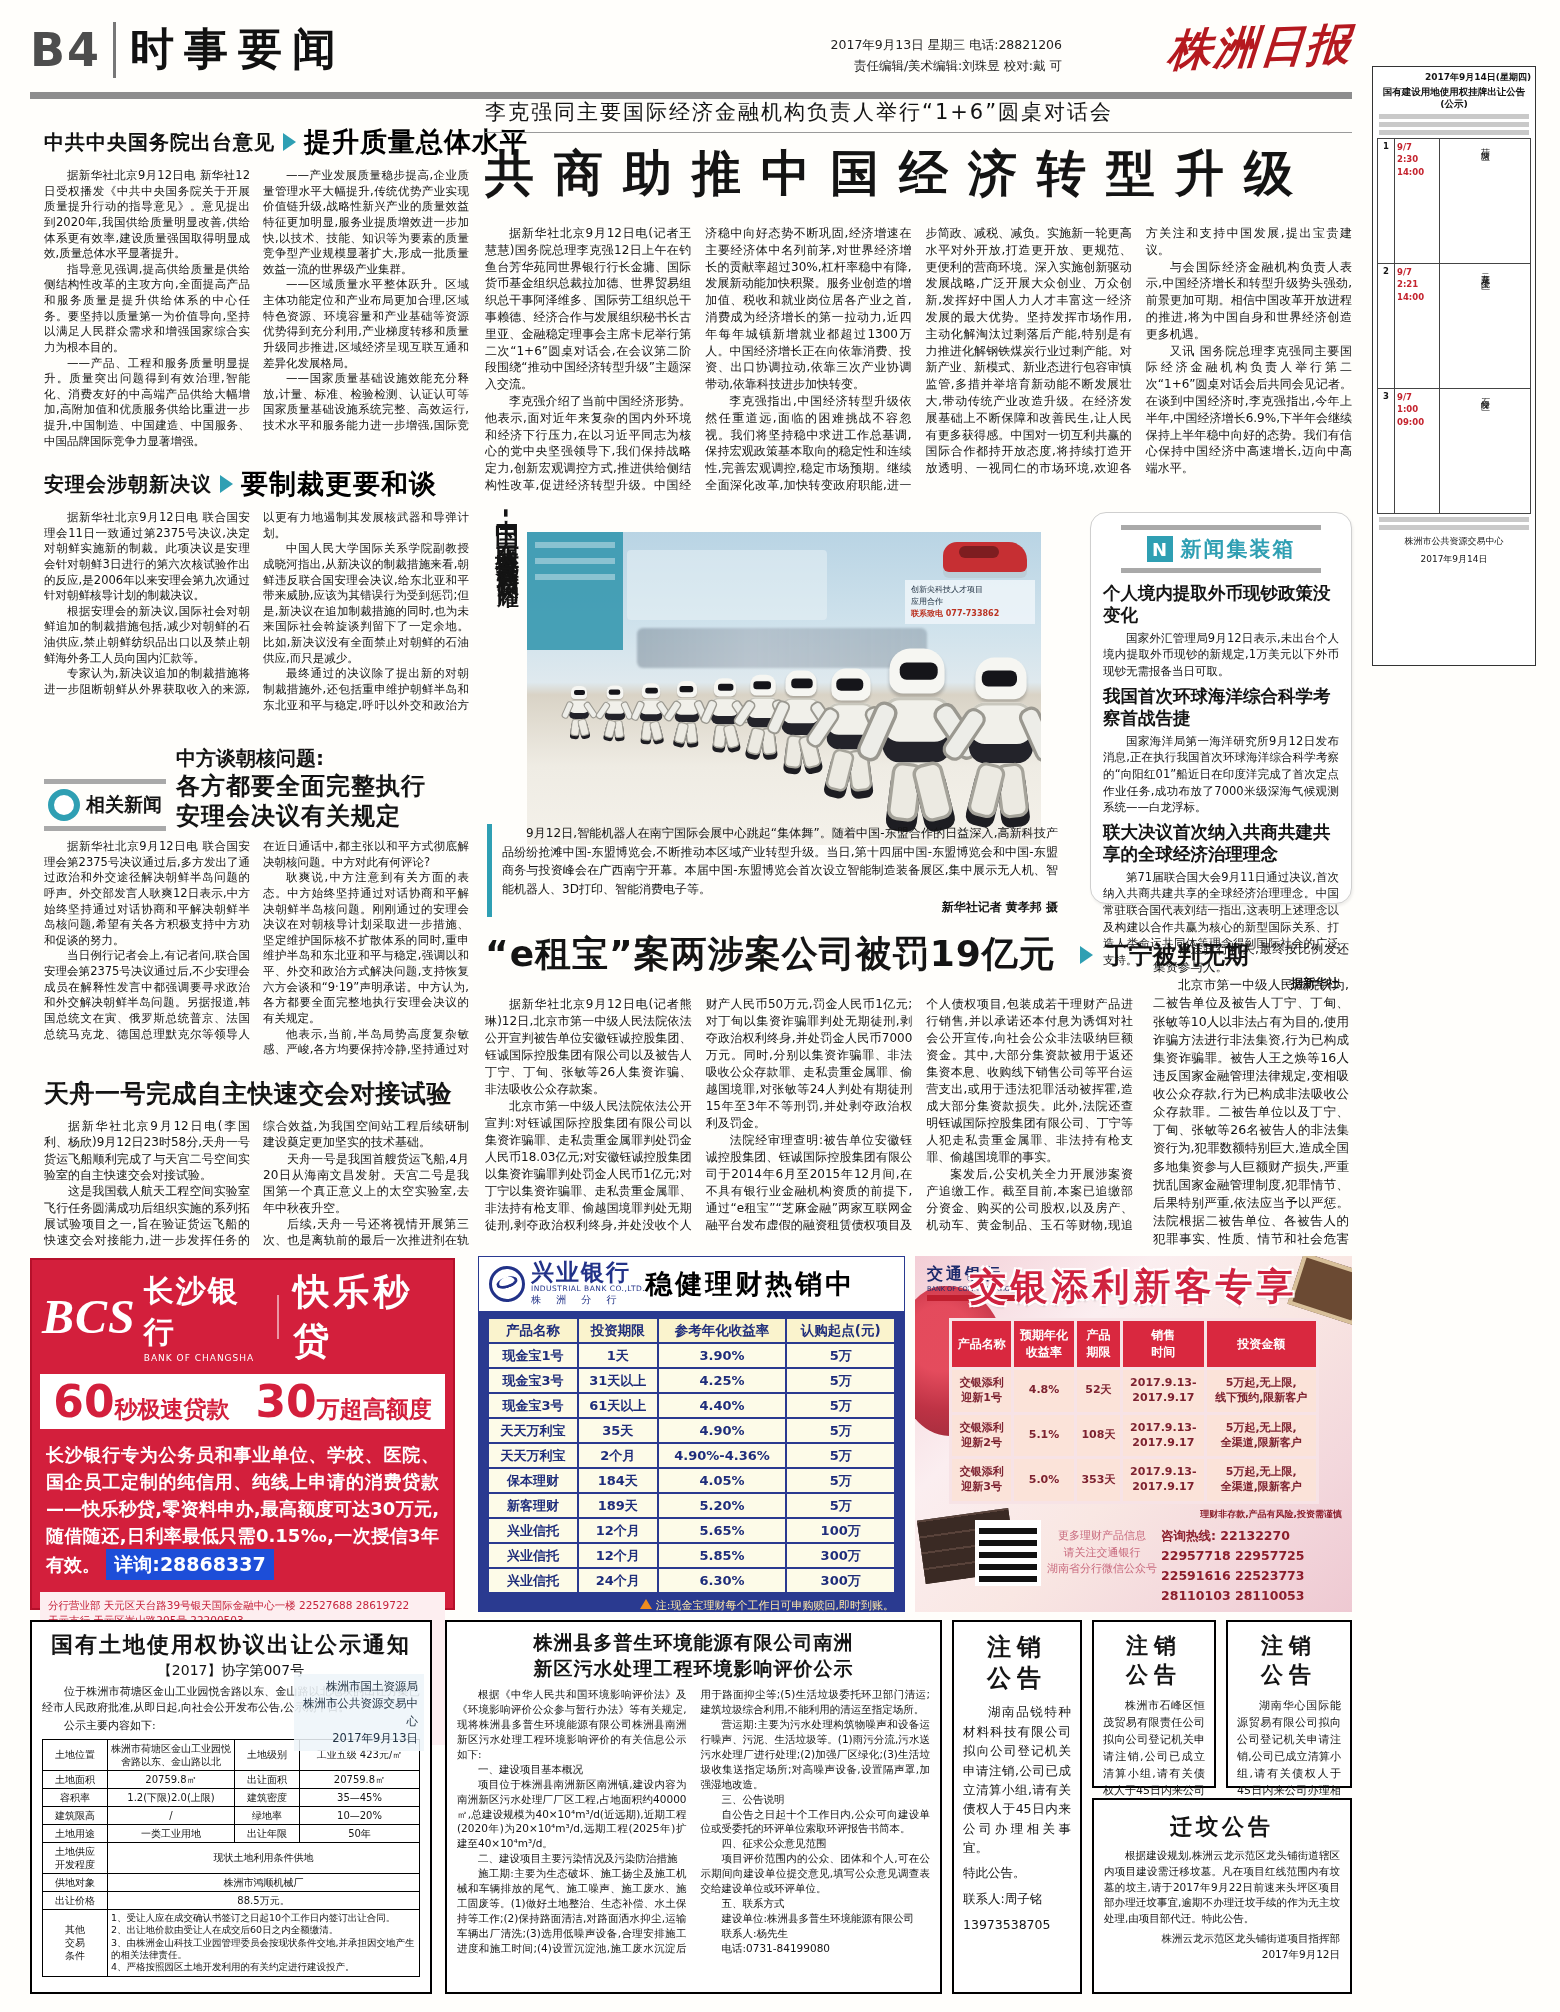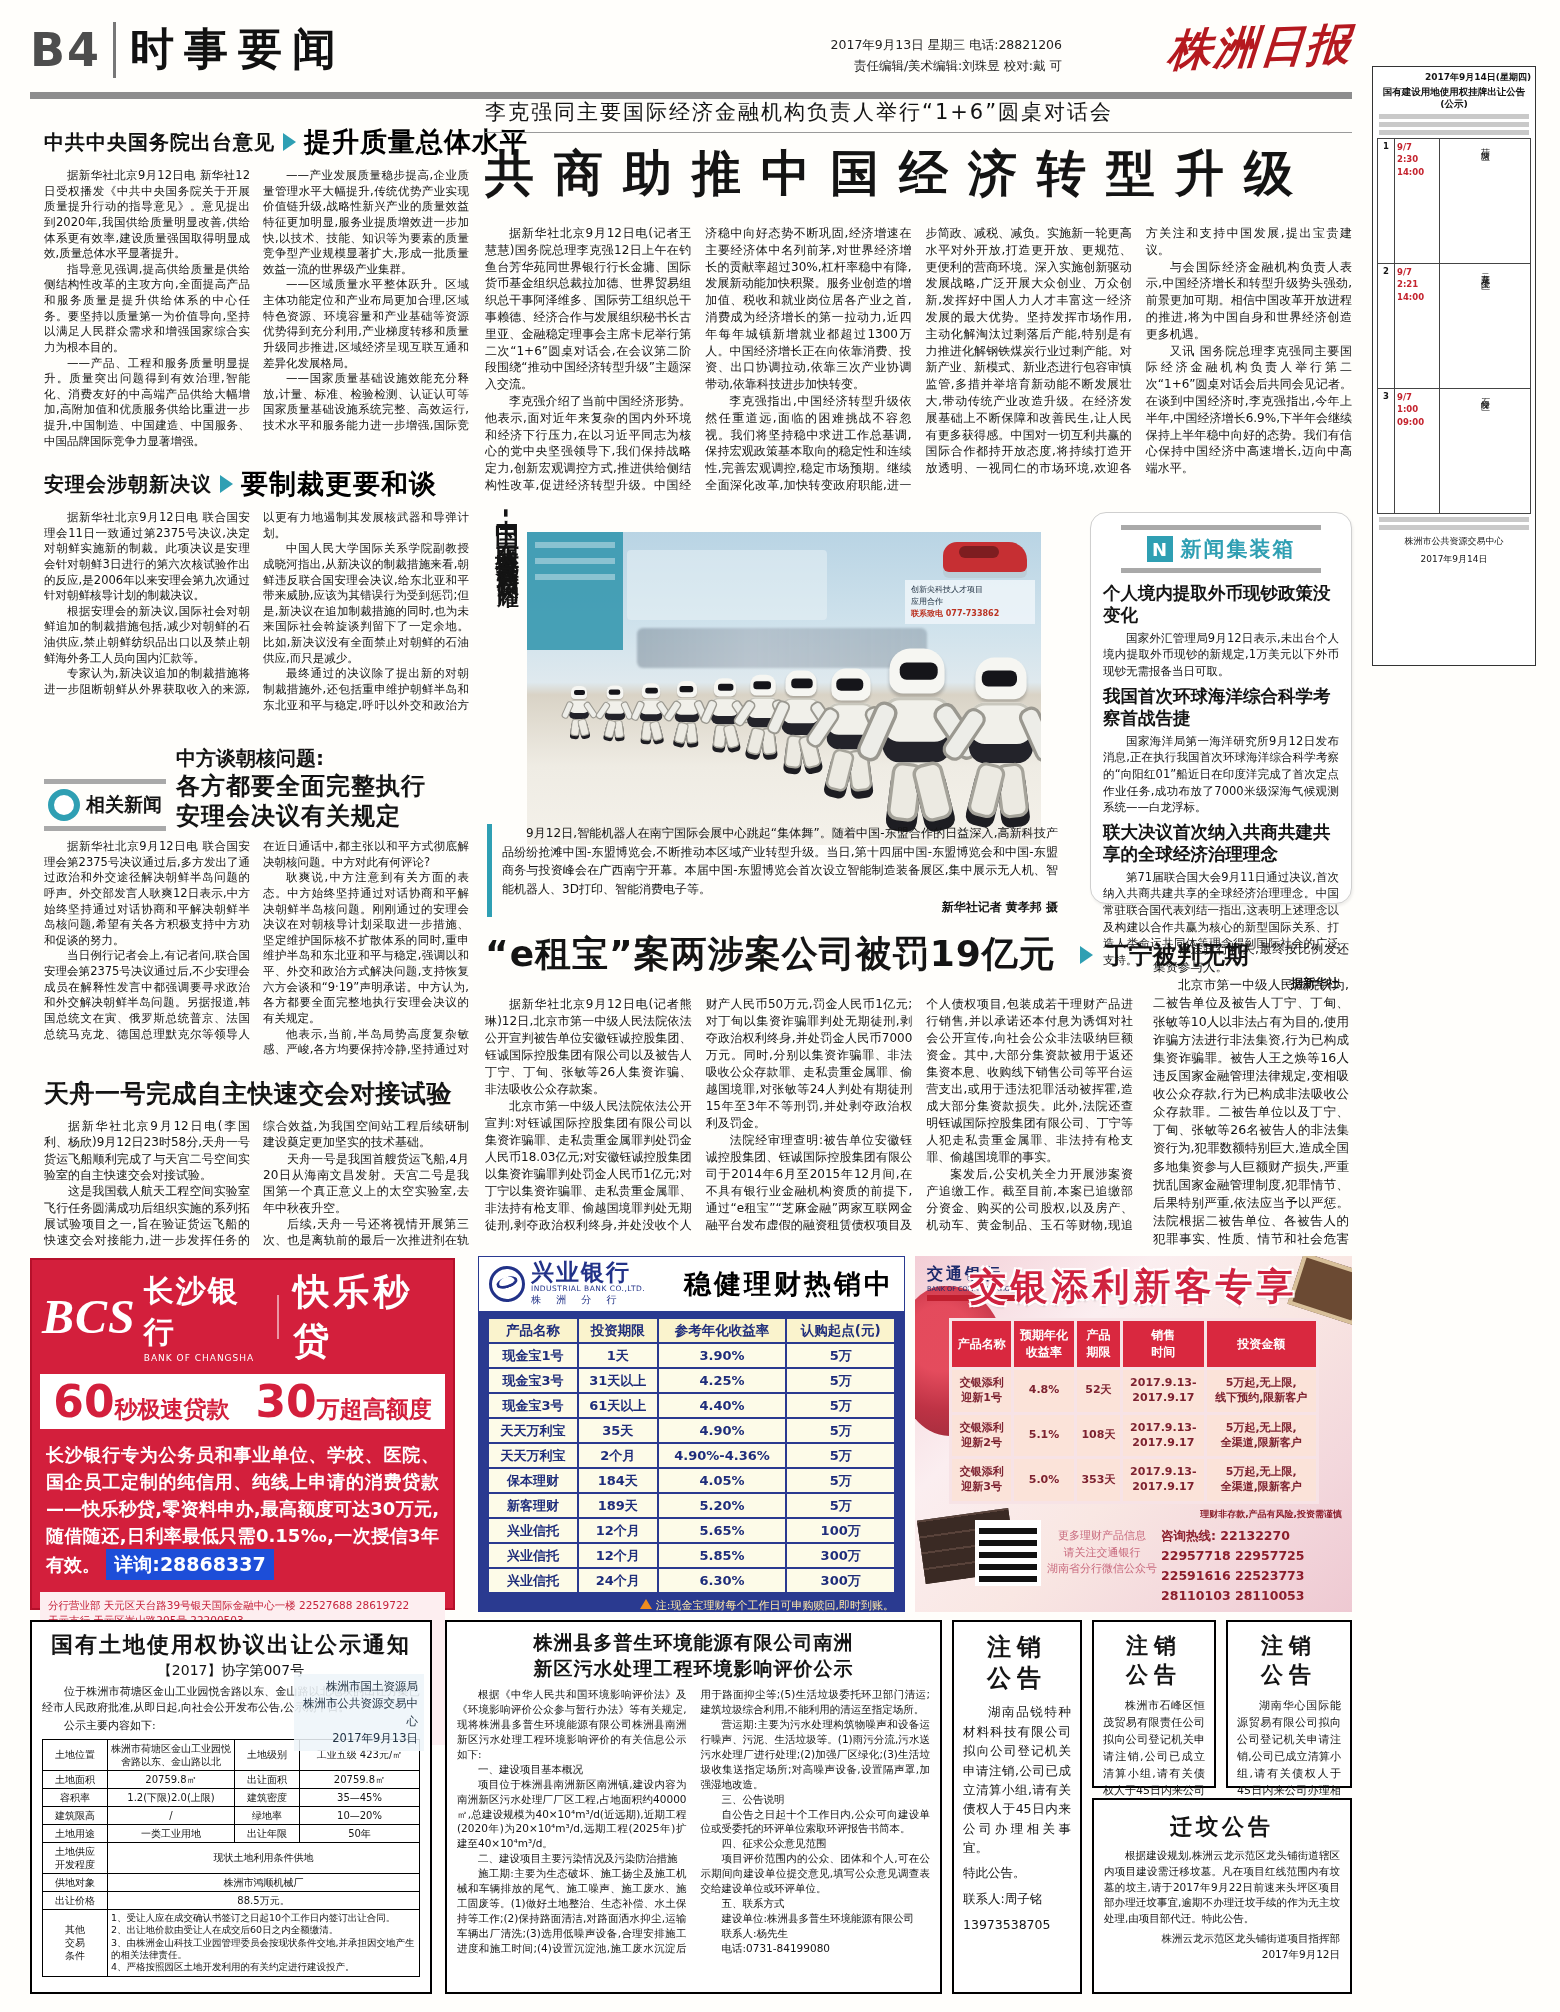--- a/index.html
+++ b/index.html
@@ -108,21 +108,21 @@
   .ez{position:absolute;left:0;top:832px;width:867px;height:322px;}
   .ez-head{display:flex;align-items:center;gap:12px;width:660px;}
   .ez-ttl{font-size:36px;font-weight:900;letter-spacing:1px;white-space:nowrap;}
   .ez-div{width:4px;height:40px;background:#2f9fb3;}
   .ez-side-ttl{font-size:24px;font-weight:bold;white-space:nowrap;}
   .ez-main{position:absolute;left:0;top:66px;width:648px;height:252px;}
   .ez-sidecol{position:absolute;left:668px;top:10px;width:196px;height:308px;font-size:12.5px;line-height:1.45;text-align:justify;overflow:hidden;}
   .ez-sidecol p{margin:0;text-indent:2em;}
   
   .cib{position:absolute;left:-7px;top:1158px;width:427px;height:356px;border:1px solid #2a3a90;box-sizing:border-box;background:#2a3a90;}
-  .cib-top{background:#fff;display:flex;align-items:center;justify-content:space-between;padding:4px 10px;}
+  .cib-top{background:#fff;display:flex;align-items:center;padding:4px 10px;}
   .cib-logo{display:flex;align-items:center;gap:6px;}
   .cib-mark{width:30px;height:30px;border:3px solid #223288;border-radius:50%;position:relative;}
   .cib-mark:after{content:"";position:absolute;left:4px;top:8px;width:16px;height:8px;border:3px solid #223288;border-radius:50%;border-top:none;transform:rotate(-18deg);}
   .cib-cn{font-size:23px;font-weight:900;color:#223288;letter-spacing:2px;line-height:1;}
   .cib-en{font-size:7.5px;color:#223288;letter-spacing:.5px;}
   .cib-br{font-size:10px;color:#223288;letter-spacing:6px;}
   .cib-ttl{font-size:27px;font-weight:900;color:#000;letter-spacing:3px;}
   .cibtb{width:calc(100% - 16px);margin:6px 8px 2px 8px;border-collapse:collapse;font-size:13px;}
   .cibtb td,.cibtb th{border:2px solid #2a3a90;background:#fdfbe8;color:#1f2d7b;text-align:center;padding:2.5px 2px;font-weight:bold;}
   .cibtb th{background:#faf3cd;font-size:13.5px;}

